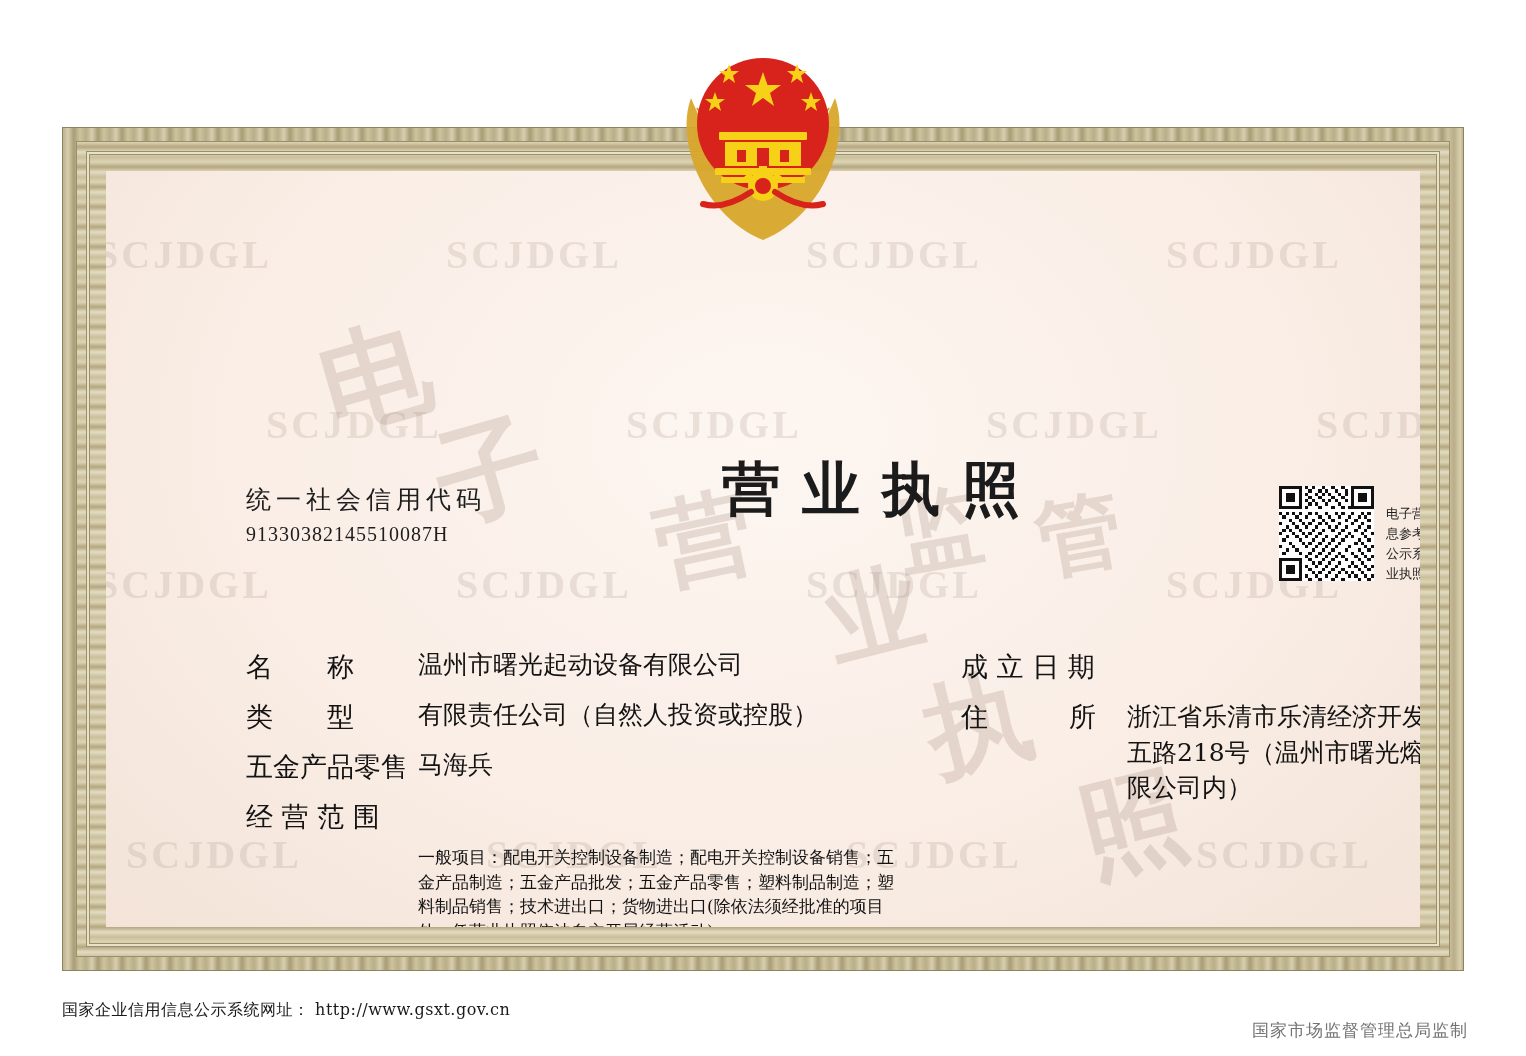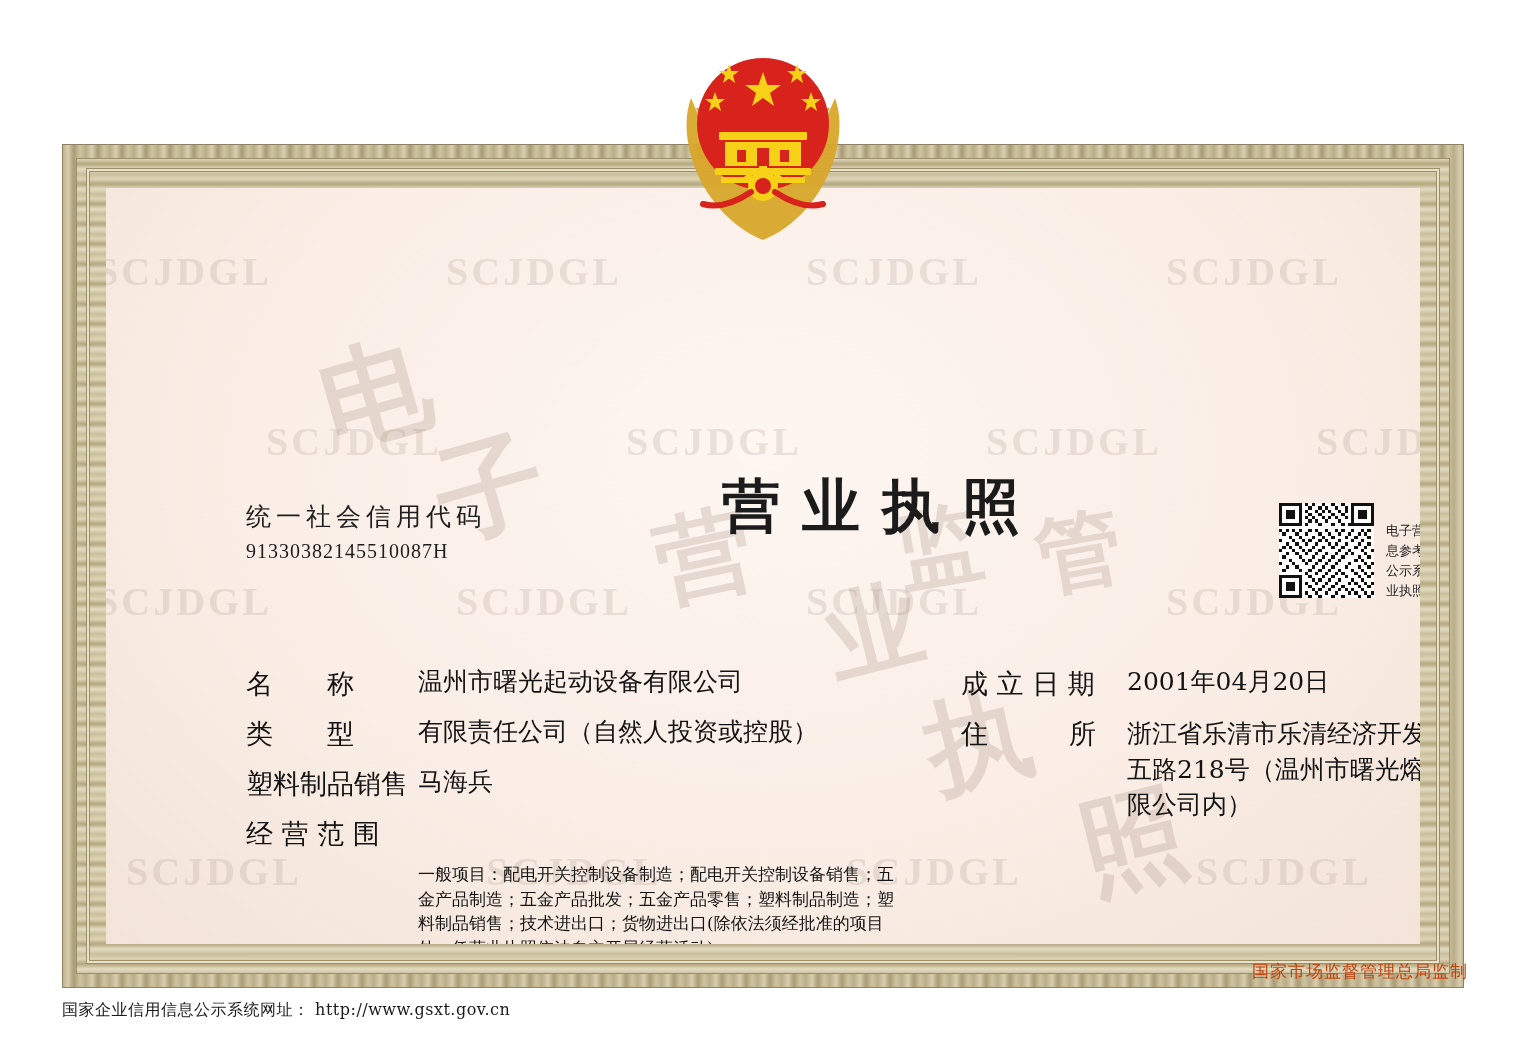--- a/index.html
+++ b/index.html
@@ -19,21 +19,21 @@
   .page {
     position: absolute;
     inset: 0;
     background: #ffffff;
   }
 
   
   .frame-outer {
     position: absolute;
     left: 62px;
-    top: 144px;
+    top: 127px;
     width: 1402px;
     height: 844px;
     background:
       repeating-linear-gradient(90deg,
         #b9ad8a 0px, #d8cfae 6px, #a99c76 12px, #cdc49e 18px, #b9ad8a 24px),
       #bdb08c;
     box-shadow: 0 0 0 1px #8e8361 inset;
   }
   .frame-inner-band {
     position: absolute;
@@ -213,24 +213,24 @@
     left: 62px;
     top: 1000px;
     font-family: "DejaVu Serif", serif;
     font-size: 16px;
     color: #1a1a1a;
     letter-spacing: 0.5px;
   }
   .footer-right {
     position: absolute;
     right: 58px;
-    top: 960px;
+    top: 1019px;
     font-family: "DejaVu Serif", serif;
     font-size: 17px;
-    color: #c2410c;
+    color: #737373;
     letter-spacing: 1px;
   }
 </style>
 </head>
 <body>
 
 <div class="page">
 
   <div class="frame-outer">
     <div class="frame-inner-band">
@@ -320,33 +320,32 @@
         <div class="fields-left">
           <div class="row">
             <div class="lbl lbl-wide-l">名　　称</div>
             <div class="val">温州市曙光起动设备有限公司</div>
           </div>
           <div class="row">
             <div class="lbl lbl-wide-l">类　　型</div>
             <div class="val">有限责任公司（自然人投资或控股）</div>
           </div>
           <div class="row">
-            <div class="lbl lbl-wide-l">塑料制品销售</div>
+            <div class="lbl lbl-wide-l">五金产品零售</div>
             <div class="val">马海兵</div>
           </div>
           <div class="row row-scope">
             <div class="lbl lbl-wide-l">经 营 范 围</div>
             <div class="val val-small" style="width:490px;margin-top:46px;">一般项目：配电开关控制设备制造；配电开关控制设备销售；五金产品制造；五金产品批发；五金产品零售；塑料制品制造；塑料制品销售；技术进出口；货物进出口(除依法须经批准的项目外，凭营业执照依法自主开展经营活动)。</div>
           </div>
         </div>
 
         <div class="fields-right">
           <div class="row">
             <div class="lbl lbl-wide-r">成 立 日 期</div>
-            <div class="val">2001年04月20日</div>
           </div>
           <div class="row">
             <div class="lbl lbl-wide-r">住　　　所</div>
             <div class="val val-addr" style="width:390px;">浙江省乐清市乐清经济开发区纬十五路218号（温州市曙光熔断器有限公司内）</div>
           </div>
         </div>
 
       </div>
     </div>
   </div>

